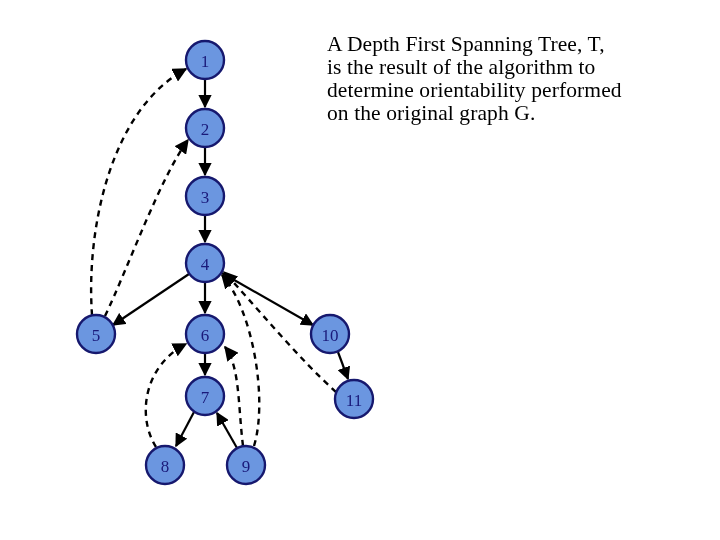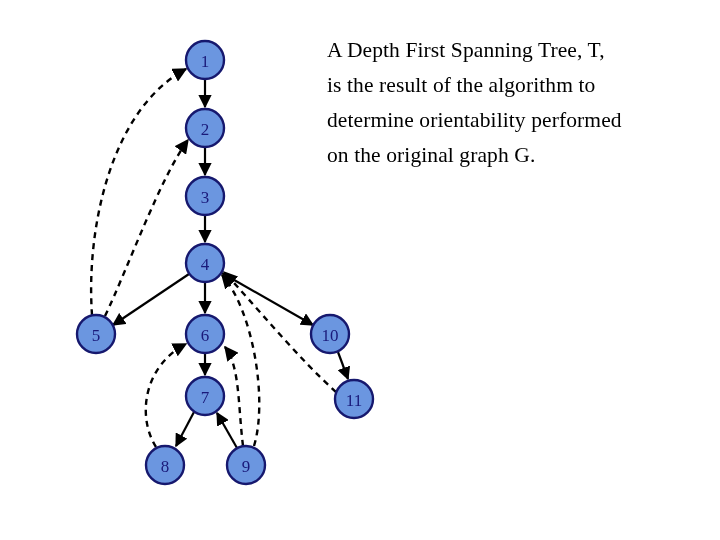--- a/index.html
+++ b/index.html
@@ -17,21 +17,21 @@
   }
   #graph-svg{
     position:absolute;left:0;top:0;width:720px;height:540px;
   }
   #caption{
     position:absolute;
     left:327px;top:33px;
     width:375px;
     font-family:"Liberation Serif", serif;
     font-size:21.5px;
-    line-height:35px;
+    line-height:23px;
     color:#000000;
     letter-spacing:0.1px;
     white-space:pre-line;
   }
   .node-label{
     font-family:"Liberation Serif", serif;
     font-size:17px;
     fill:#1a1a7a;
     text-anchor:middle;
     dominant-baseline:central;

